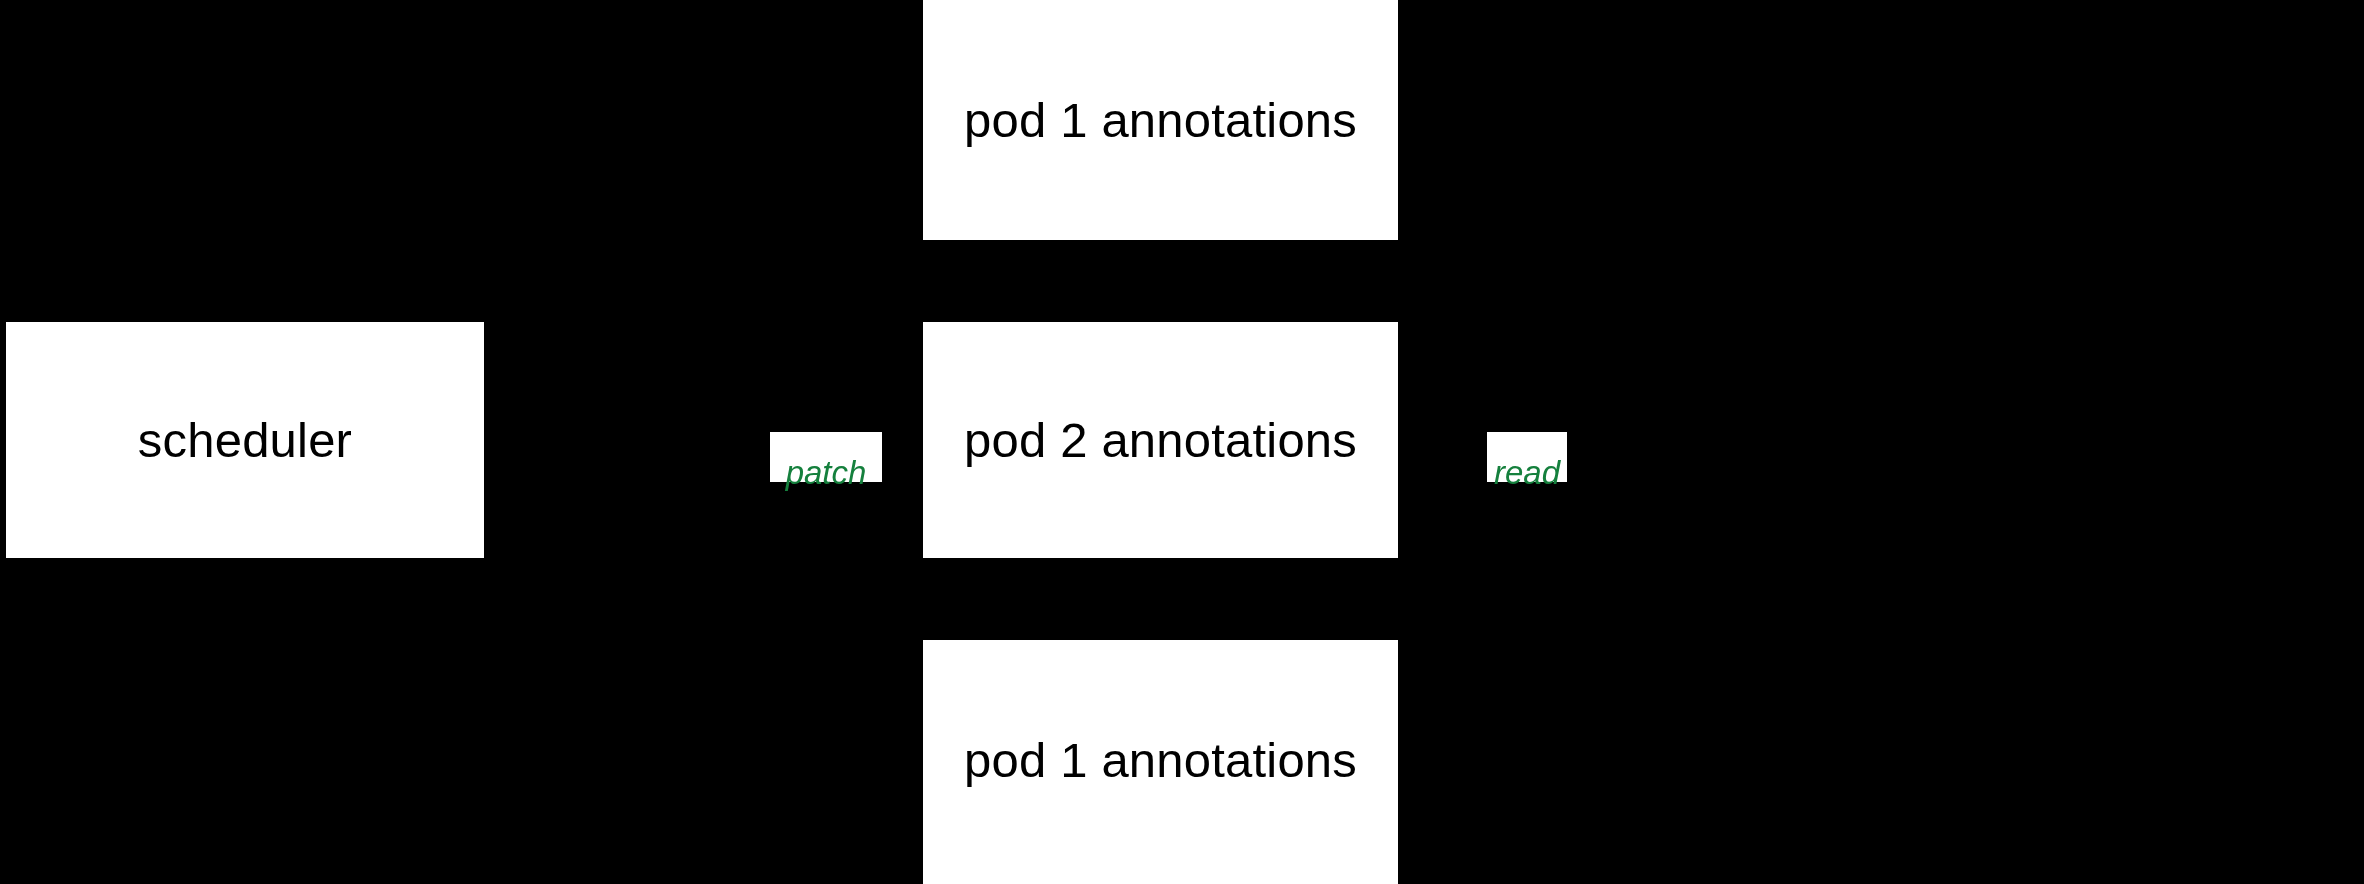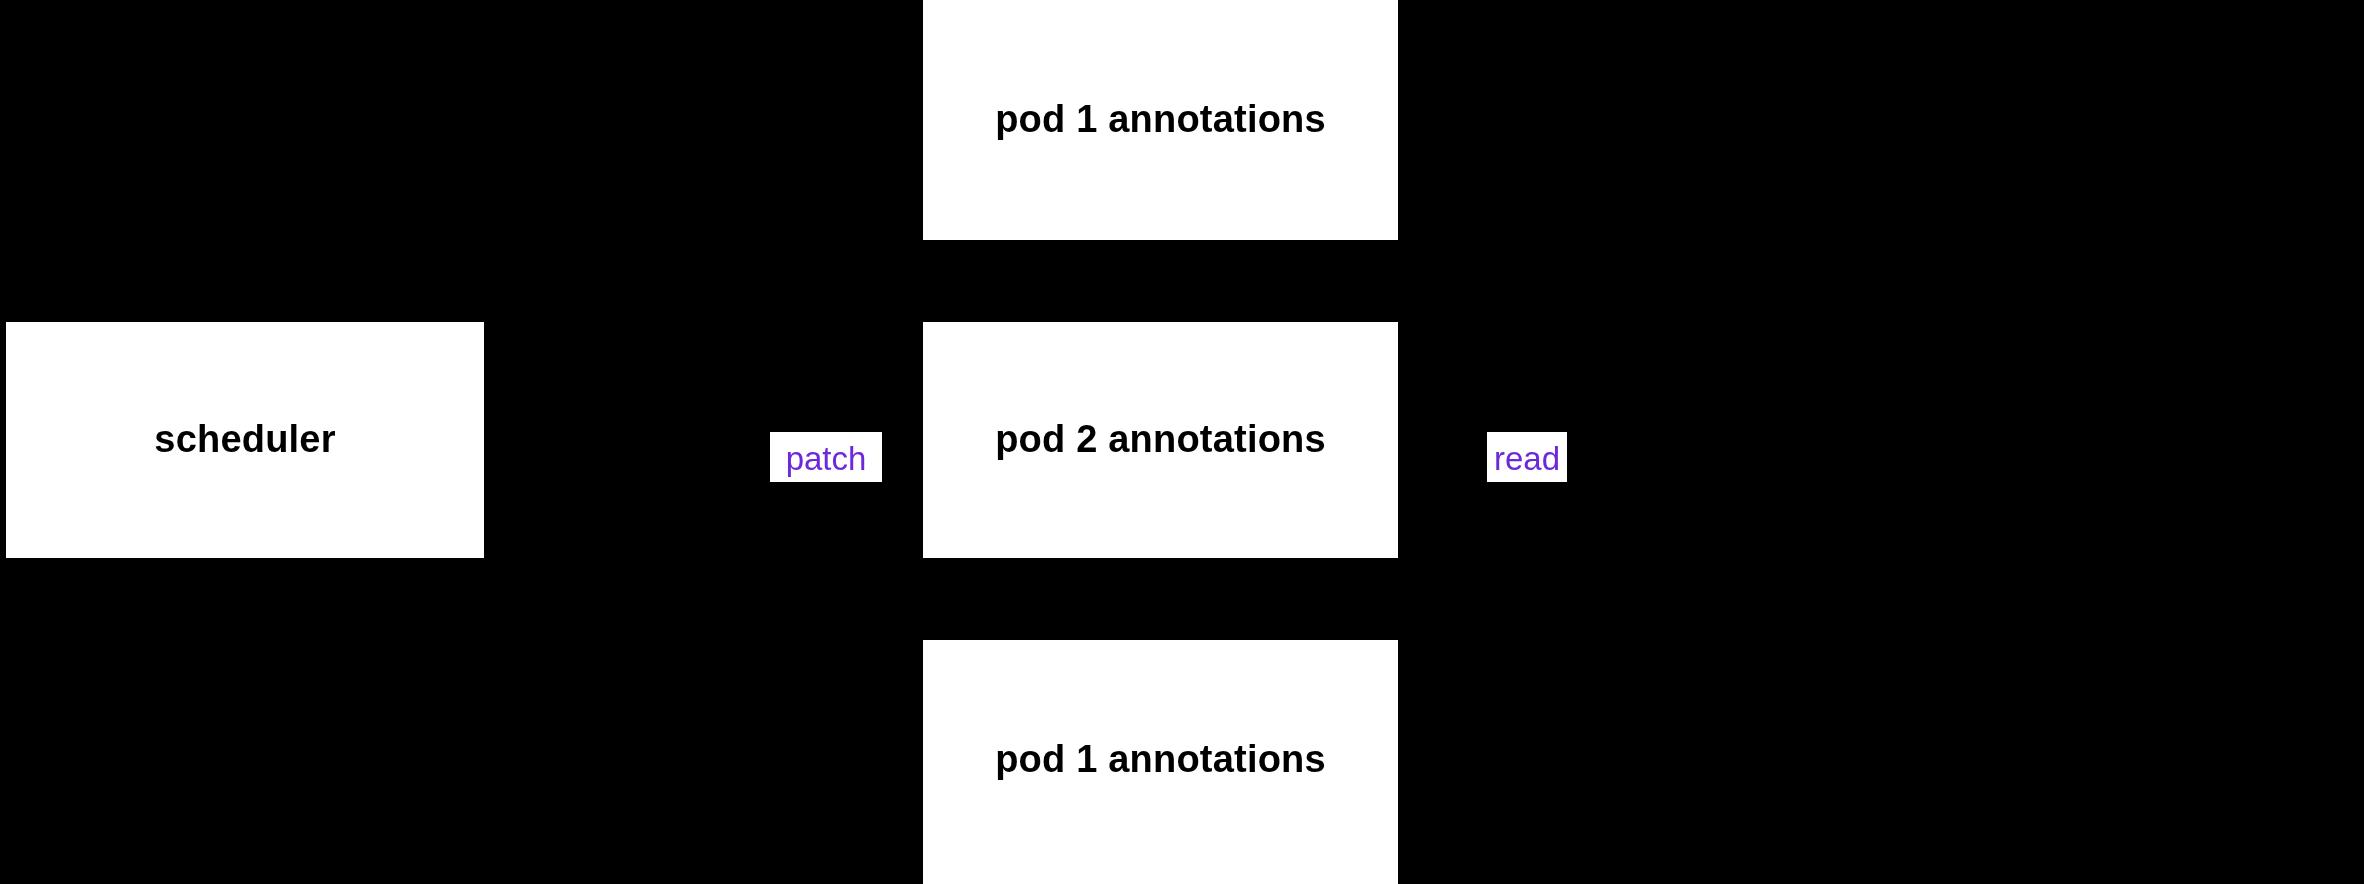--- a/index.html
+++ b/index.html
@@ -20,26 +20,25 @@
     position: absolute;
     background: #ffffff;
     color: #000000;
     display: flex;
     align-items: center;
     justify-content: center;
     box-sizing: border-box;
     text-align: center;
   }
   .node-label {
-    font-size: 38px;
+    font-size: 49px;
     line-height: 1.15;
     color: #000000;
     white-space: nowrap;
     letter-spacing: 0.2px;
-    font-weight: bold;
   }
 
   
   #node-scheduler {
     left: 6px;
     top: 322px;
     width: 478px;
     height: 236px;
   }
   #node-pod1 {
@@ -70,28 +69,29 @@
 
   
   #node-pod1 .node-label { margin-top: 26px; }
   
   #node-pod3 .node-label { margin-bottom: 26px; }
 
   
   .edge-label {
     position: absolute;
     background: #ffffff;
-    color: #6d28d9;
+    color: #15803d;
     font-size: 33px;
     line-height: 50px;
     height: 50px;
-    padding: 2px 2px;
+    padding: 16px 2px;
     box-sizing: border-box;
     white-space: nowrap;
     text-align: center;
+    font-style: italic;
   }
   #edge-label-patch {
     left: 770px;
     top: 432px;
     width: 112px;
   }
   #edge-label-read {
     left: 1487px;
     top: 432px;
     width: 80px;

